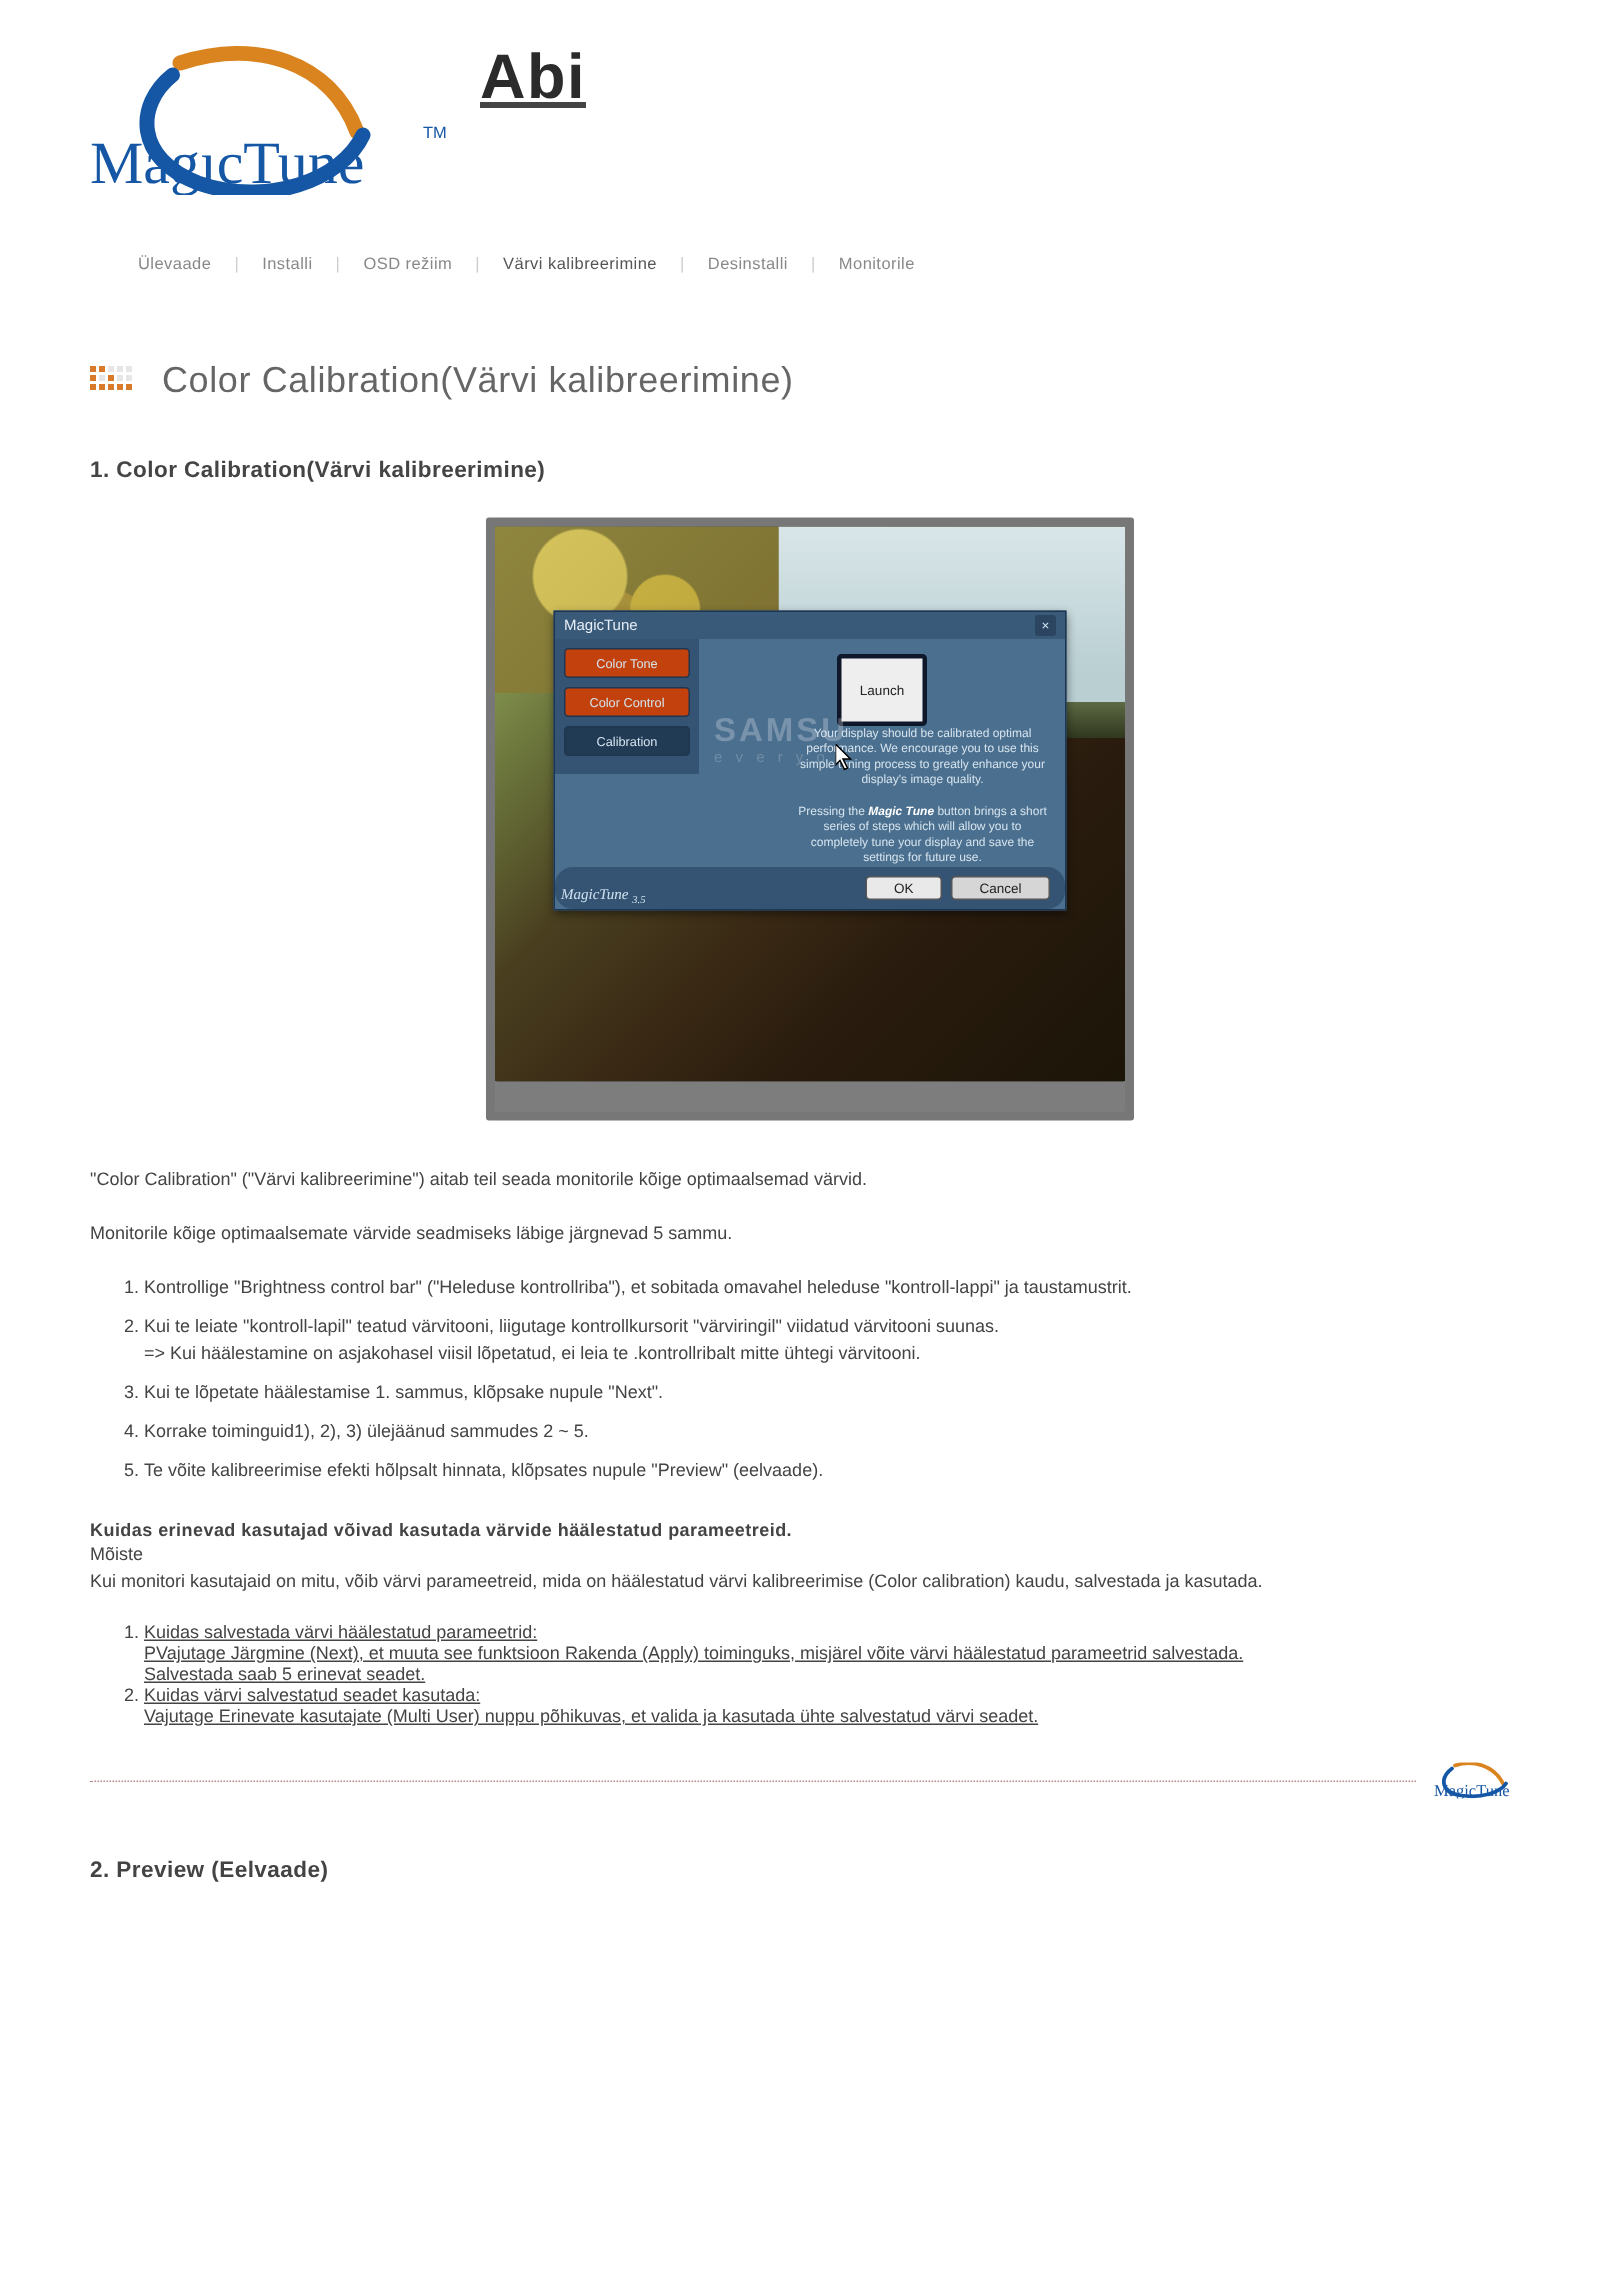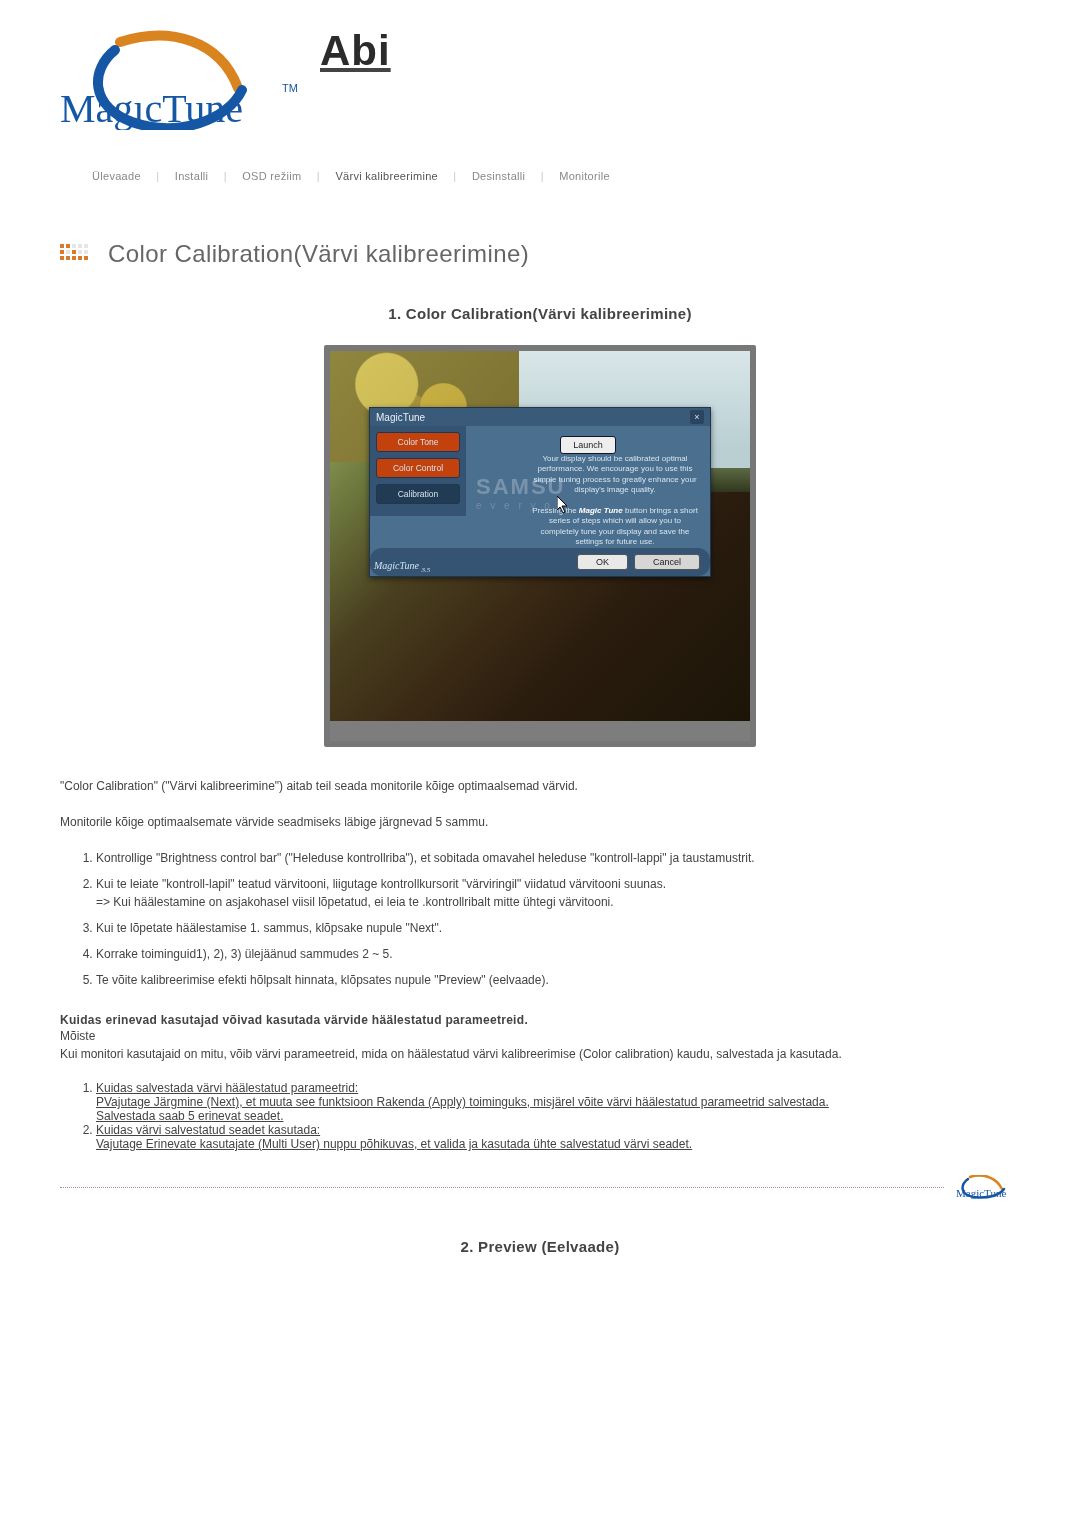--- a/index.html
+++ b/index.html
@@ -34,21 +34,21 @@
     letter-spacing: 0.3px;
     margin-bottom: 60px;
     padding-left: 20px;
   }
   .nav span { margin: 0 12px; color: #888; }
   .nav .sep { color:#ccc; margin:0; }
   .nav .active { color:#555; }
   .heading-row { display:flex; align-items:flex-end; gap:14px; margin-bottom:40px;}
   .dots { width:34px; height:22px; }
   .page-title { font:400 24px/1 Arial; color:#666; letter-spacing:0.4px;}
-  .section-title { font:700 15px/1 Arial; color:#444; letter-spacing:0.3px; margin:0 0 24px 0;text-align:center;}
+  .section-title { font:700 15px/1 Arial; color:#444; letter-spacing:0.3px; margin:0 0 24px 0;}
   .shot-wrap { text-align:center; margin-bottom:30px;}
   .shot-frame { display:inline-block; border:6px solid #777; border-radius:2px; box-shadow:0 0 0 1px #aaa inset; background:#555;}
   .shot-body { width:420px; height:370px; position:relative; overflow:hidden; }
   .wallpaper {
     width:100%; height:100%;
     background:
       linear-gradient(135deg, #a5b86a 0%, #6e7a3e 20%, #4a4020 38%, #3a2a15 55%, #2a1c0e 70%, #1b1508 100%);
   }
   .leaves {
     position:absolute; top:0; left:0; width:45%; height:30%;
@@ -72,21 +72,21 @@
   .app-title .ttl { color:#e6eef5; font-size:10px;}
   .app-close { width:14px; height:14px; background:#2b4560; color:#cbe0f0; font-size:9px; text-align:center; line-height:14px; border-radius:2px;}
   .app-tabs { display:flex; background:linear-gradient(#5a7d9a,#3a5875); }
   .app-tab { flex:1; text-align:center; padding:8px 0; border-right:1px solid #2d4a64; position:relative;}
   .app-tab:last-child { border-right:none;}
   .app-tab .ic { width:22px; height:14px; margin:0 auto 4px; border-radius:3px; background:radial-gradient(circle at 40% 40%, #e6eef5 0 40%, #7b94ab 41%);}
   .app-side { float:left; width:84px; background:#355473; padding:6px;}
   .app-side .side-item { background:#c2410c; border:1px solid #1f3750; border-radius:3px; padding:4px 6px; margin-bottom:6px; font-size:8.5px; color:#d5e4ef;}
   .app-side .side-item.sel { background:#213b55;}
   .app-center { margin-left:96px; padding:10px 10px 30px 10px; position:relative;}
-  .app-launch { display:inline-block; padding:3px 12px; background:#eee; color:#222; font-size:9px; border-radius:3px; border:1px solid #0f172a;}
+  .app-launch { display:inline-block; padding:16px 12px; background:#eee; color:#222; font-size:9px; border-radius:3px; border:3px solid #0f172a;}
   .app-text { float:right; width:170px; font-size:8px; color:#d6e4ee; line-height:1.3;}
   .app-text b { color:#fff; font-style:italic;}
   .app-samsung { position:absolute; left:10px; top:48px; font:700 22px Arial; color:rgba(255,255,255,.25); letter-spacing:2px;}
   .app-every { position:absolute; left:10px; top:74px; font:400 10px Arial; color:rgba(255,255,255,.2); letter-spacing:3px;}
   .app-footer { clear:both; padding:6px 10px; display:flex; justify-content:flex-end; gap:6px; background:#355473;border-radius:12px;}
   .app-btn { padding:2px 18px; background:#e9e9e9; color:#222; font-size:9px; border-radius:3px; border:1px solid #555;}
   .app-btn.cancel { background:#d6d6d6;}
   .app-corner { position:absolute; left:4px; bottom:2px; font:italic 10px Georgia; color:#cfe3f0;}
   .app-corner sub { font-size:7px;}
   .cursor { position:absolute; top:145px; left:54%; width:12px; height:18px;}

